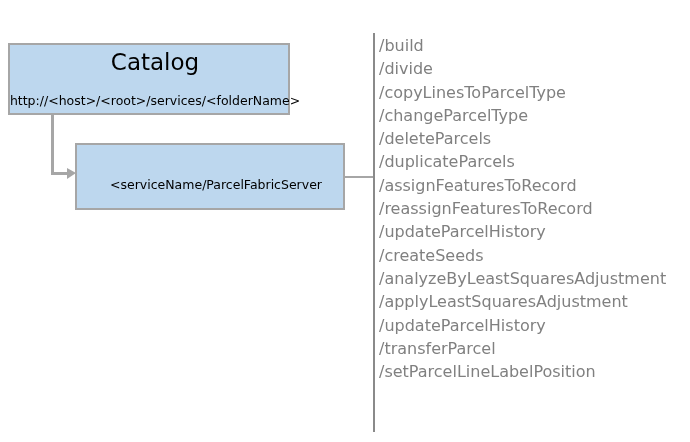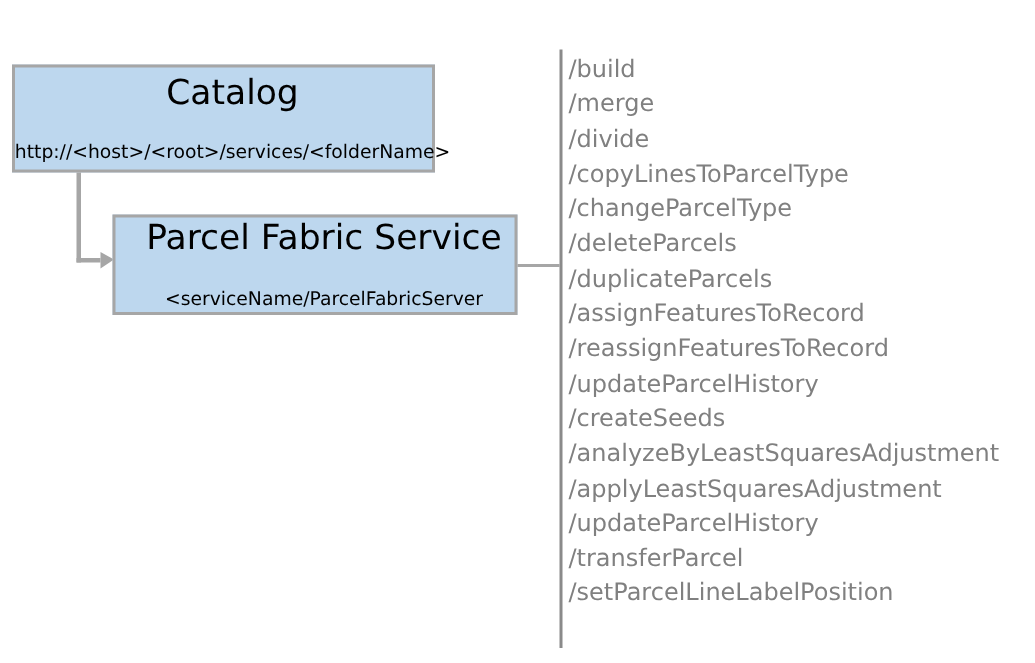--- a/index.html
+++ b/index.html
@@ -88,33 +88,31 @@
   <div class="node-box catalog-box">
     <div class="box-title">Catalog</div>
     <div class="box-subtitle">http://&lt;host&gt;/&lt;root&gt;/services/&lt;folderName&gt;</div>
   </div>
 
   <div class="seg arrow-vertical"></div>
   <div class="seg arrow-horizontal"></div>
   <div class="arrow-head"></div>
 
   <div class="node-box service-box">
-    <div class="box-title">Parcel Fabric Service</div>
     <div class="box-subtitle">&lt;serviceName/ParcelFabricServer</div>
   </div>
 
   <div class="seg service-list-connector"></div>
 
   <div class="list-divider"></div>
 
   <ul class="endpoint-list">
 
       <li>/build</li>
 
-      <li>/merge</li>
 
 
       <li>/divide</li>
 
       <li>/copyLinesToParcelType</li>
 
       <li>/changeParcelType</li>
 
       <li>/deleteParcels</li>
 

